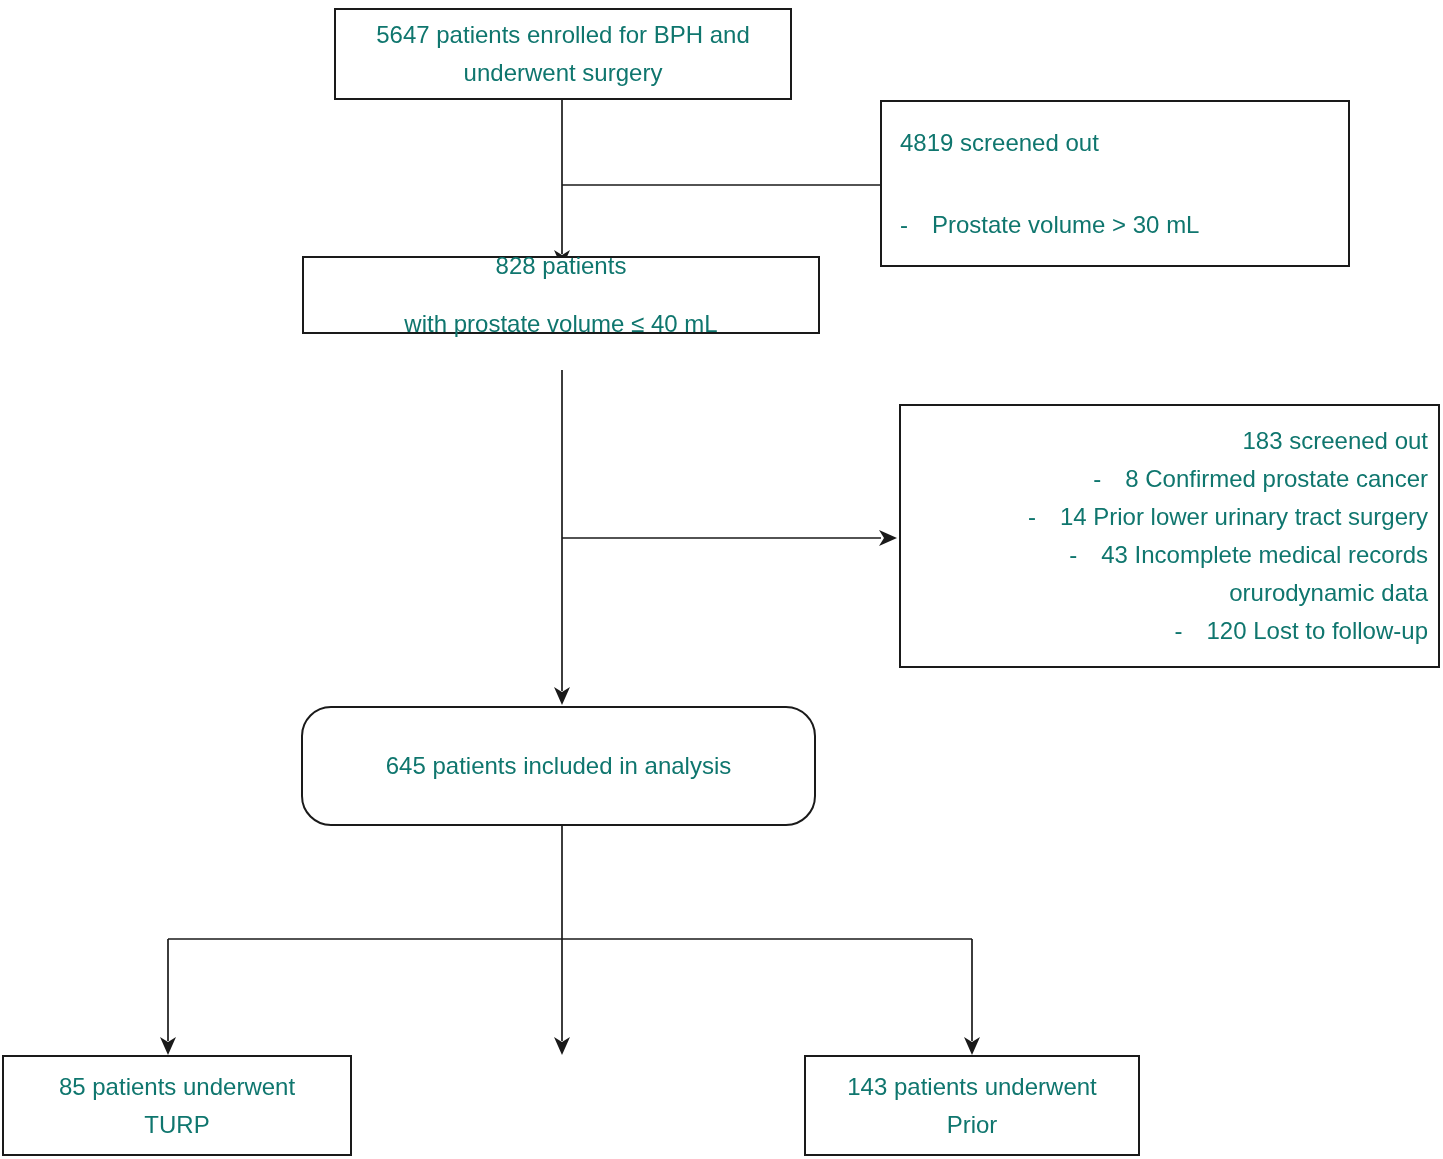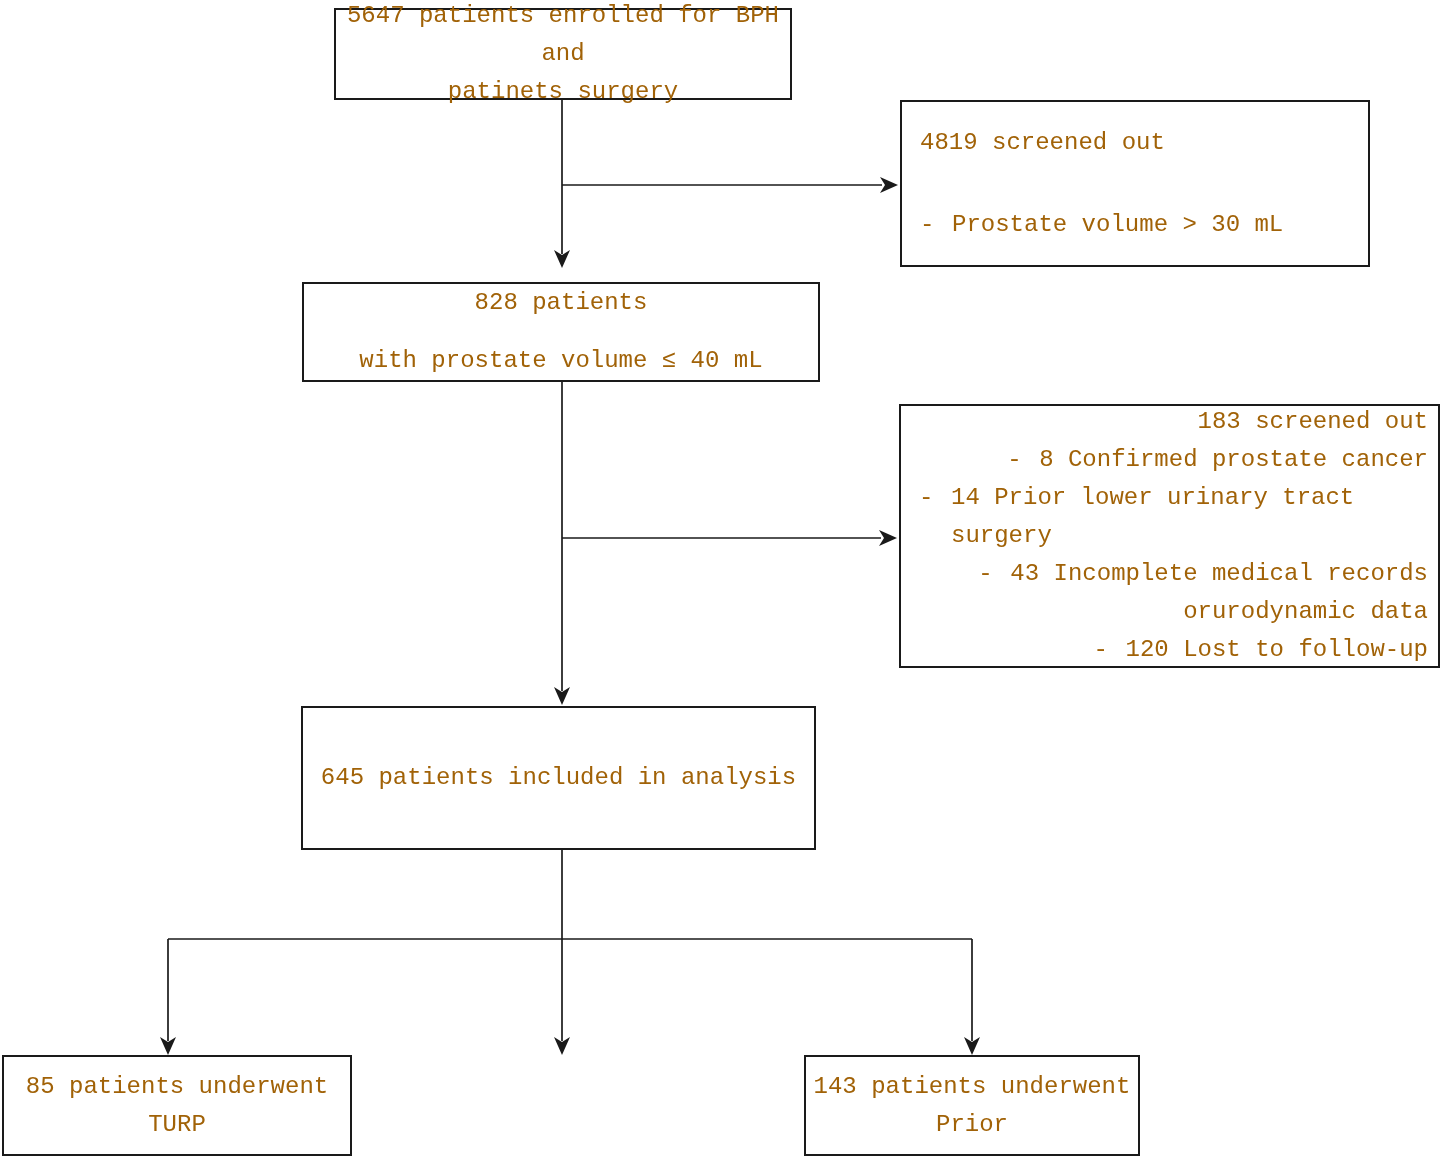--- a/index.html
+++ b/index.html
@@ -5,22 +5,22 @@
   html, body {
     margin: 0;
     padding: 0;
     background: #ffffff;
   }
   .canvas {
     position: relative;
     width: 1443px;
     height: 1159px;
     background: #ffffff;
-    font-family: Liberation Mono, monospace;
-    color: #a16207;
+    font-family: Liberation Sans, sans-serif;
+    color: #0f766e;
     overflow: hidden;
   }
   .connectors {
     position: absolute;
     left: 0;
     top: 0;
     width: 1443px;
     height: 1159px;
   }
   .box {
@@ -87,32 +87,32 @@
       <path d="M562 705 l -8 -18 l 8 5 l 8 -5 z"></path>
       <path d="M897 538 l -18 -8 l 5 8 l -5 8 z"></path>
       <path d="M562 1055 l -8 -18 l 8 5 l 8 -5 z"></path>
       <path d="M168 1055 l -8 -18 l 8 5 l 8 -5 z"></path>
       <path d="M972 1055 l -8 -18 l 8 5 l 8 -5 z"></path>
     </g>
   </svg>
 
   <div class="box centered" style="left:334px; top:8px; width:458px; height:92px;">
     <div>5647 patients enrolled for BPH and</div>
-    <div>patinets surgery</div>
+    <div>underwent surgery</div>
   </div>
 
-  <div class="box bulleted" style="left:900px; top:100px; width:470px; height:167px;gap:44px;">
+  <div class="box bulleted" style="left:880px; top:100px; width:470px; height:167px;gap:44px;">
     <div>4819 screened out</div>
     <div class="item">
       <span class="bullet">-</span>
       <span class="item-text">Prostate volume &gt; 30 mL</span>
     </div>
   </div>
 
-  <div class="box centered" style="left:302px; top:282px; width:518px; height:100px;gap:20px;">
+  <div class="box centered" style="left:302px; top:256px; width:518px; height:78px;gap:20px;">
     <div>828 patients</div>
     <div>with prostate volume ≤ 40 mL</div>
   </div>
 
   <div class="box bulleted" style="left:899px; top:404px; width:541px; height:264px;align-items:flex-end;">
     <div>183 screened out</div>
     <div class="item">
       <span class="bullet">-</span>
       <span class="item-text">8 Confirmed prostate cancer</span>
     </div>
@@ -127,21 +127,21 @@
     <div class="item">
       <span class="bullet"></span>
       <span class="item-text">orurodynamic data</span>
     </div>
     <div class="item">
       <span class="bullet">-</span>
       <span class="item-text">120 Lost to follow-up</span>
     </div>
   </div>
 
-  <div class="box centered" style="left:301px; top:706px; width:515px; height:144px;">
+  <div class="box centered" style="left:301px; top:706px; width:515px; height:120px;border-radius:30px;">
     <div>645 patients included in analysis</div>
   </div>
 
   <div class="box centered" style="left:2px; top:1055px; width:350px; height:101px;">
     <div>85 patients underwent</div>
     <div>TURP</div>
   </div>
 
 
   <div class="box centered" style="left:804px; top:1055px; width:336px; height:101px;justify-content:center;">

